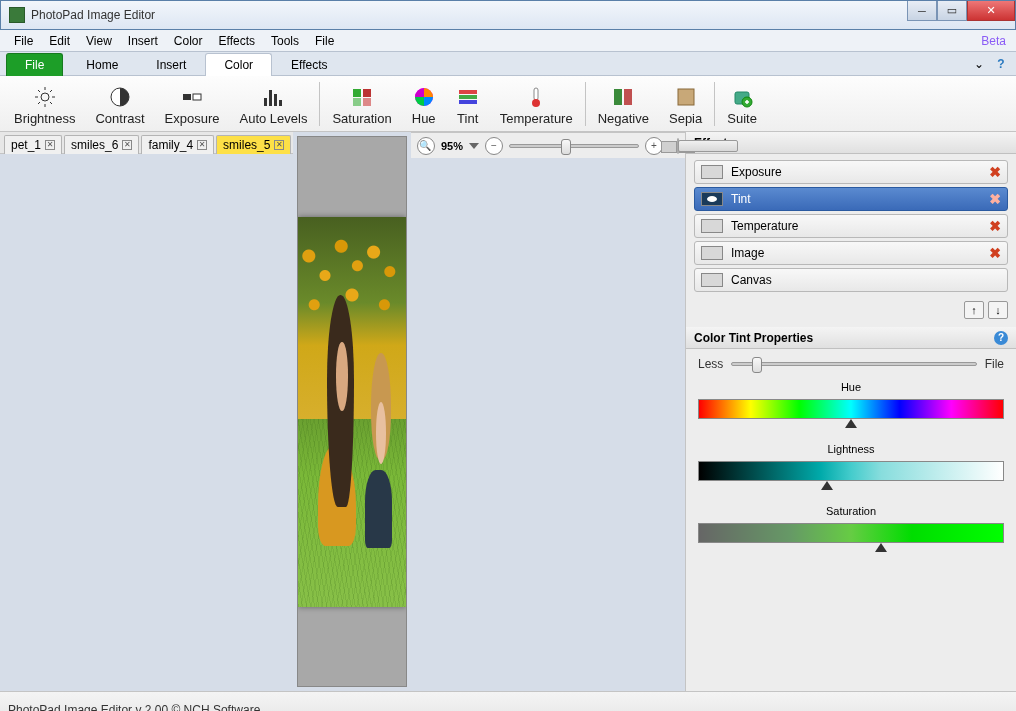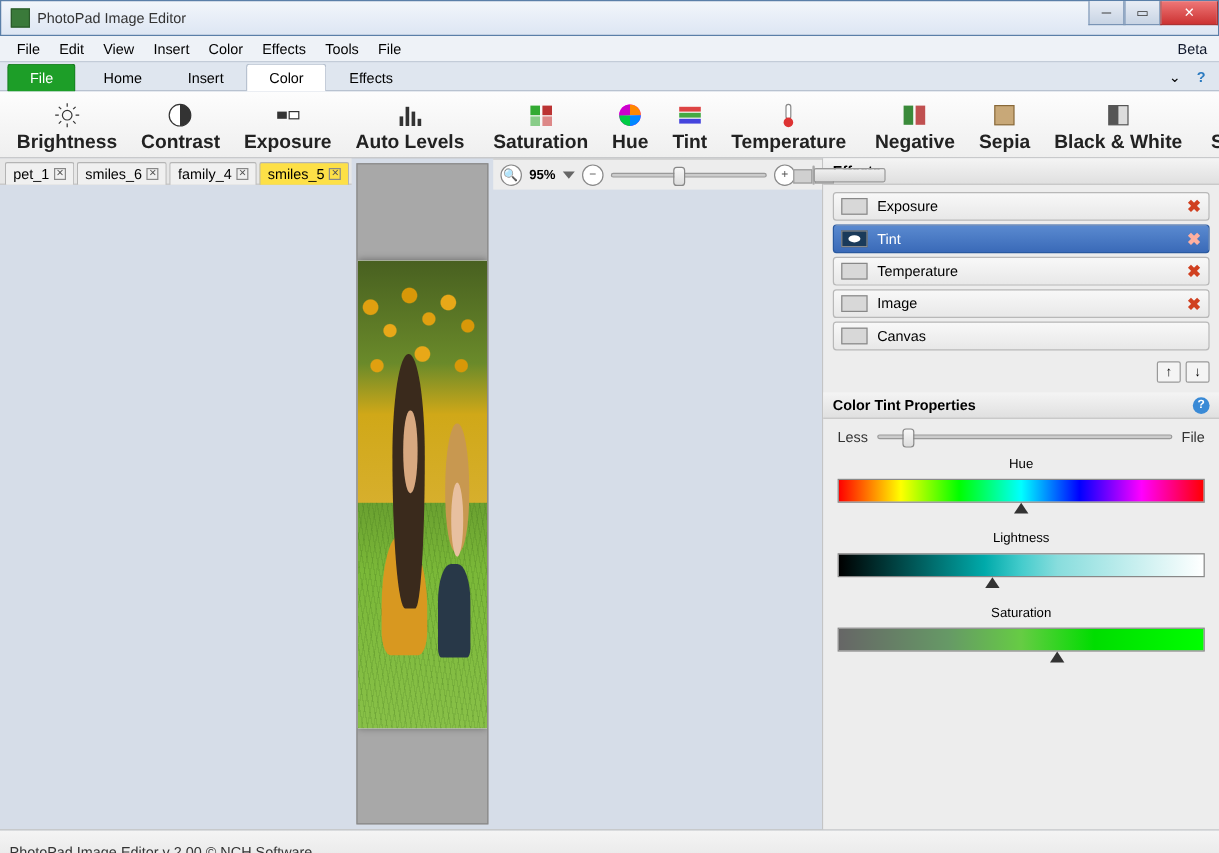--- a/index.html
+++ b/index.html
@@ -12,35 +12,35 @@
 .win-controls { position:absolute; right:0; top:0; display:flex; }
 .win-btn { width:34px; height:20px; border:1px solid #7a94b5; border-top:none; background:linear-gradient(#e8edf5,#c8d4e4); display:flex; align-items:center; justify-content:center; color:#333; font-size:11px; cursor:pointer; }
 .win-btn.close { width:48px; background:linear-gradient(#e77,#c33); color:#fff; border-color:#a33; border-top-right-radius:0; }
 .win-btn.max { width:30px; }
 .win-btn.min { width:30px; }
 
 
 .menubar { height:22px; background:#eef2f7; border-bottom:1px solid #b8c2d0; display:flex; align-items:center; padding-left:6px; }
 .menubar .menu-item { padding:2px 8px; cursor:pointer; }
 .menubar .spacer { flex:1; }
-.menubar .beta { color:#0f172a; padding-right:10px; }
+.menubar .beta { color:#8b5cf6; padding-right:10px; }
 
 
 .ribbon-tabs { height:24px; background:#dfe6ef; display:flex; align-items:flex-end; padding-left:0; position:relative; border-bottom:1px solid #b8c2d0; }
 .ribbon-tabs .rtab { padding:4px 18px; cursor:pointer; border:1px solid transparent; border-bottom:none; border-radius:3px 3px 0 0; position:relative; top:1px; }
 .ribbon-tabs .rtab.file { background:#1d9e28; color:#fff; border-color:#167a1f; margin-left:6px; margin-right:4px; }
 .ribbon-tabs .rtab.active { background:#fff; border-color:#b8c2d0; }
 .ribbon-tabs .right-icons { position:absolute; right:6px; top:3px; display:flex; gap:4px; }
 .ribbon-tabs .ricon { width:18px; height:18px; display:flex; align-items:center; justify-content:center; cursor:pointer; }
 
 
 .toolbar { height:56px; background:linear-gradient(#fdfdfd,#efefef); border-bottom:1px solid #c4c4c4; display:flex; align-items:center; padding:0 4px; }
 .tool-btn { display:flex; flex-direction:column; align-items:center; justify-content:center; padding:6px 10px 2px; cursor:pointer; border-radius:3px; }
 .tool-btn .ticon { width:24px; height:24px; display:flex; align-items:center; justify-content:center; margin-bottom:2px; overflow:hidden; }
-.tool-btn .tlabel { font-size:16px; color:#222; white-space:nowrap;font-weight:bold; }
+.tool-btn .tlabel { font-size:13px; color:#222; white-space:nowrap; }
 .tool-sep { width:1px; height:44px; background:#c4c4c4; margin:0 2px; }
 
 
 .workspace { display:flex; height:calc(711px - 30px - 22px - 24px - 56px - 20px); }
 .canvas-area { flex:1; display:flex; flex-direction:row; border-right:1px solid #c4c4c4; min-width:0; }
 .side-panel { width:330px; background:#ededed; display:flex; flex-direction:column; }
 
 
 .doc-tabs { height:22px; background:#e7e7e7; display:flex; align-items:flex-end; padding-left:4px; border-bottom:1px solid #c4c4c4; }
 .doc-tab { padding:2px 6px; background:#f0f0f0; border:1px solid #b4b4b4; border-bottom:none; margin-right:2px; display:flex; align-items:center; gap:4px; font-size:11px; cursor:pointer; position:relative; top:1px; border-radius:2px 2px 0 0; }
@@ -265,29 +265,20 @@
     <div class="tlabel">Negative</div>
   </div>
   <div class="tool-btn">
     <div class="ticon">
         <svg width="22" height="22">
           <rect x="3" y="3" width="16" height="16" fill="#c8a878" stroke="#886838"></rect>
         </svg>
       </div>
     <div class="tlabel">Sepia</div>
   </div>
-  <div class="tool-btn">
-    <div class="ticon">
-        <svg width="22" height="22">
-          <rect x="3" y="3" width="16" height="16" fill="#ddd" stroke="#555"></rect>
-          <rect x="3" y="3" width="8" height="16" fill="#555"></rect>
-        </svg>
-      </div>
-    <div class="tlabel">Black &amp; White</div>
-  </div>
   <div class="tool-sep"></div>
   <div class="tool-btn">
     <div class="ticon">
         <svg width="22" height="22">
           <rect x="4" y="6" width="14" height="12" rx="2" fill="#4a8" stroke="#286"></rect>
           <circle cx="16" cy="16" r="5" fill="#3a3" stroke="#181"></circle>
           <path d="M14 16 h4 M16 14 v4" stroke="#fff" stroke-width="1.5"></path>
         </svg>
       </div>
     <div class="tlabel">Suite</div>

